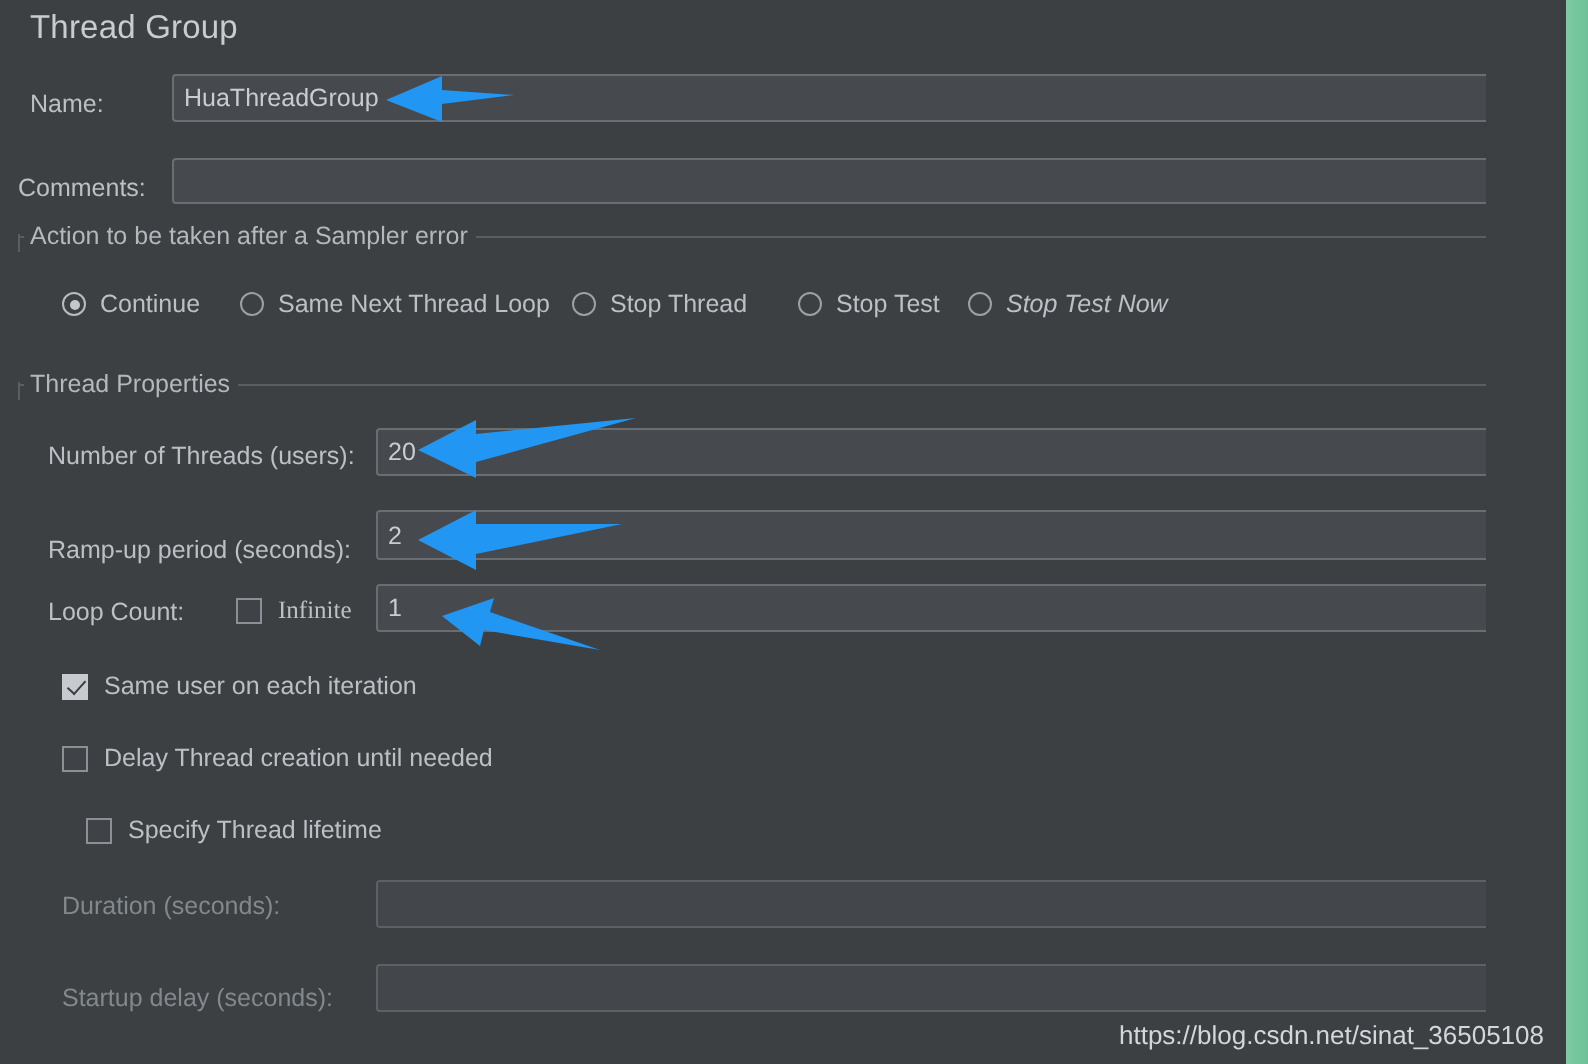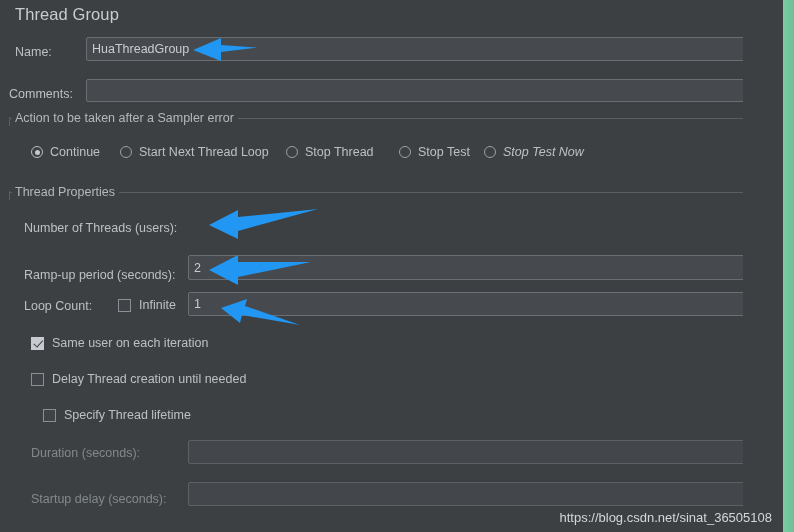--- a/index.html
+++ b/index.html
@@ -206,46 +206,47 @@
   <div class="group-tick" style="left:9px; top:117px; height:9px;"></div>
   <div class="group-title" style="left:12px; top:111px;">Action to be taken after a Sampler error</div>
   <div class="group-line" style="left:9px; top:118px; width:769px;"></div>
 
   <div class="radio-item selected" style="left:31px; top:145px;">
     <span class="radio-mark"></span>
     <span class="radio-label">Continue</span>
   </div>
   <div class="radio-item" style="left:120px; top:145px;">
     <span class="radio-mark"></span>
-    <span class="radio-label">Start Next Thread Loop</span>
+    <span class="radio-label">Same Next Thread Loop</span>
   </div>
   <div class="radio-item" style="left:286px; top:145px;">
     <span class="radio-mark"></span>
     <span class="radio-label">Stop Thread</span>
   </div>
   <div class="radio-item" style="left:399px; top:145px;">
     <span class="radio-mark"></span>
     <span class="radio-label">Stop Test</span>
   </div>
   <div class="radio-item" style="left:484px; top:145px;font-style:italic;">
     <span class="radio-mark"></span>
     <span class="radio-label">Stop Test Now</span>
   </div>
 
   <div class="group-tick" style="left:9px; top:191px; height:9px;"></div>
   <div class="group-title" style="left:12px; top:185px;">Thread Properties</div>
   <div class="group-line" style="left:9px; top:192px; width:769px;"></div>
 
   <div class="field-label" style="left:24px; top:221px;">Number of Threads (users):</div>
+  <input class="text-input" type="text" style="left: 188px; top: 214px; width: 576px; height: 24px;" value="20">
 
   <div class="field-label" style="left:24px; top:268px;">Ramp-up period (seconds):</div>
   <input class="text-input" type="text" style="left: 188px; top: 255px; width: 576px; height: 25px;" value="2">
 
   <div class="field-label" style="left:24px; top:299px;">Loop Count:</div>
-  <div class="check-item" style="left:118px; top:298px;">
+  <div class="check-item" style="left:118px; top:298px;font-family:Liberation Serif, serif;">
     <span class="check-mark"></span>
     <span class="check-label">Infinite</span>
   </div>
   <input class="text-input" type="text" style="left: 188px; top: 292px; width: 576px; height: 24px;" value="1">
 
   <div class="check-item checked" style="left:31px; top:336px;">
     <span class="check-mark"></span>
     <span class="check-label">Same user on each iteration</span>
   </div>
   <div class="check-item" style="left:31px; top:372px;">

